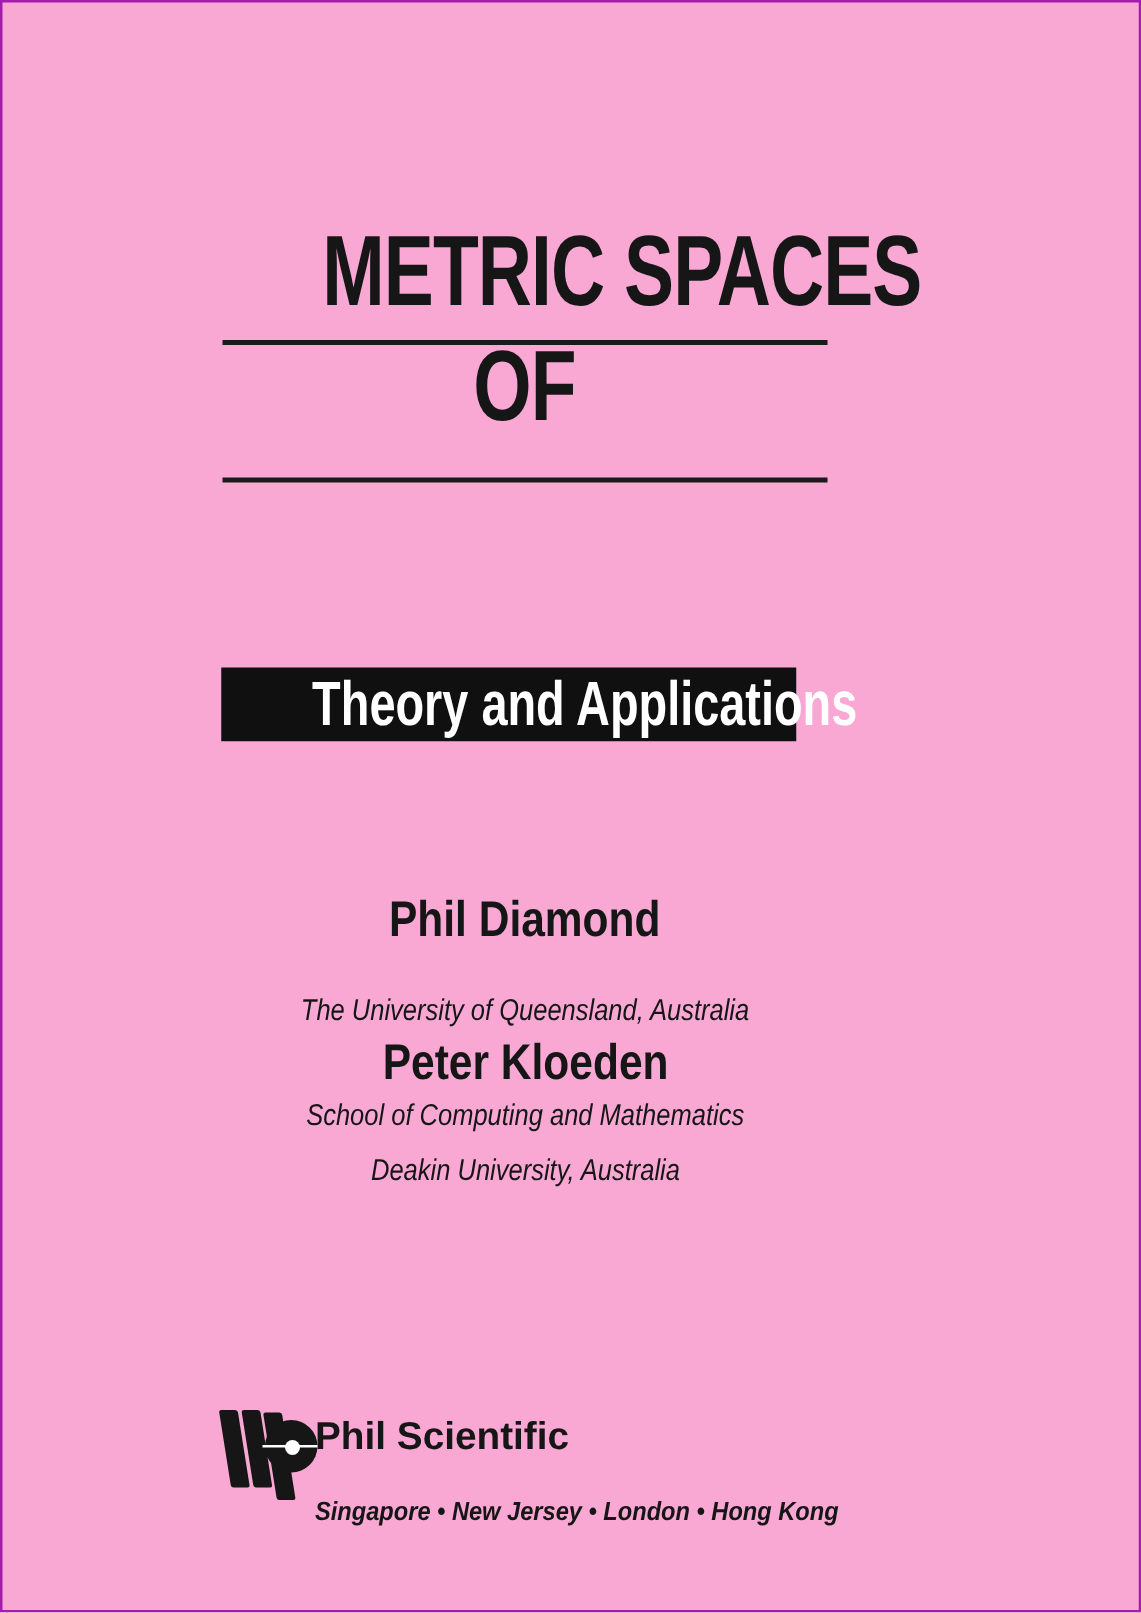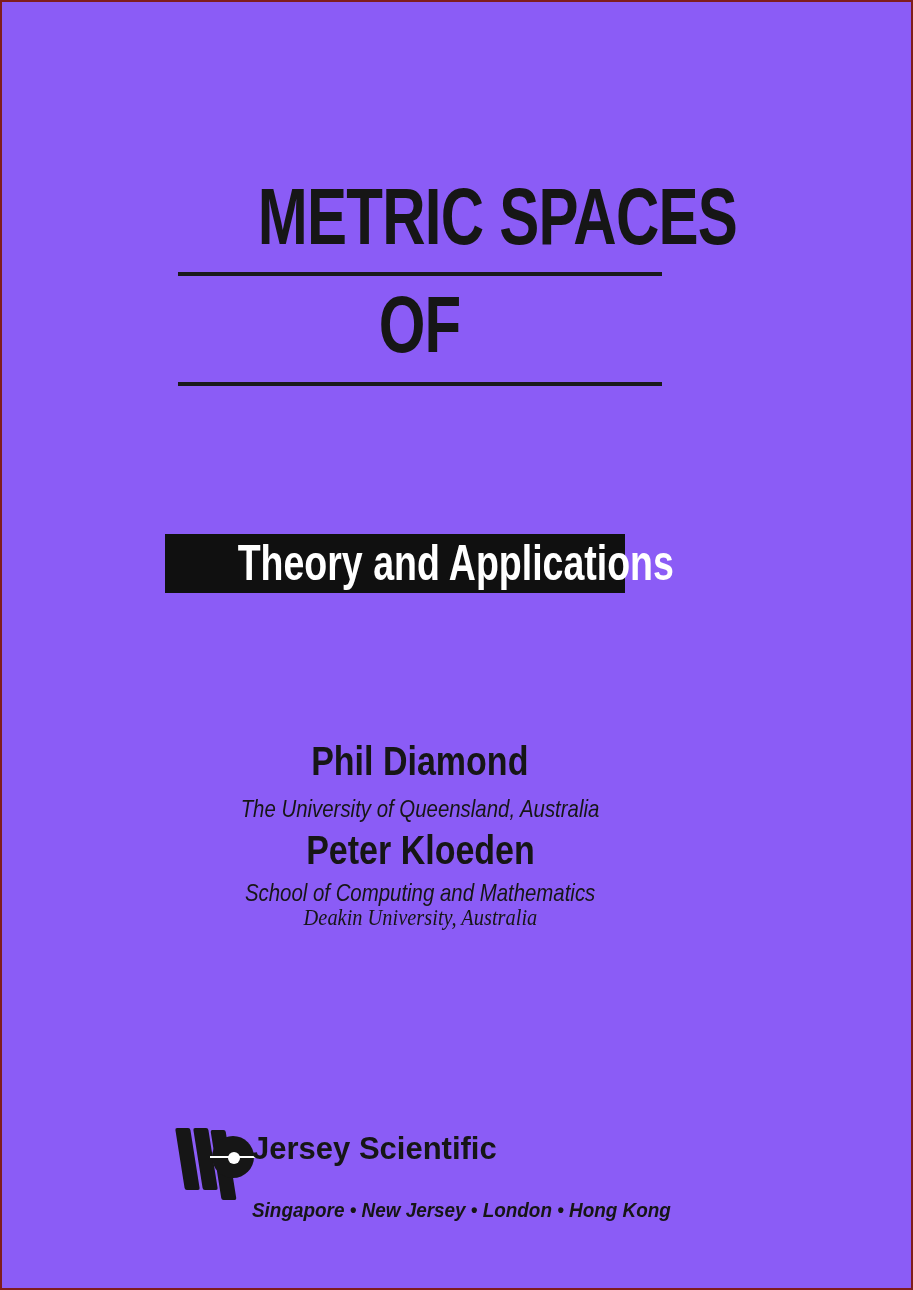--- a/index.html
+++ b/index.html
@@ -1,40 +1,40 @@
 <!DOCTYPE html>
 <html><head>
 <meta charset="utf-8">
 <style>
   html,body { margin:0; padding:0; background:#ffffff; }
   .page {
     position:relative;
     width:913px; height:1290px;
-    background:#8b5cf6;
-    border:2px solid #7f1d1d;
+    background:#f9a8d4;
+    border:2px solid #a21caf;
     box-sizing:border-box;
     overflow:hidden;
     font-family:"Liberation Sans", sans-serif;
     color:#161616;
   }
   .abs { position:absolute; }
   .col { left:176px; width:484px; text-align:center; }
 
   
   .cond  { display:inline-block; transform:scaleX(0.75); transform-origin:50% 50%; white-space:nowrap; }
   .cond2 { display:inline-block; transform:scaleX(0.85); transform-origin:50% 50%; white-space:nowrap; }
 
   .title-line {
     font-weight:bold; font-size:80px; line-height:86px;
     letter-spacing:-1px; color:#161616;
   }
   .rule { left:176px; width:484px; height:4px; background:#1a1a1a; }
 
   .banner {
-    left:163px; top:532px; width:460px; height:59px;
+    left:175px; top:532px; width:460px; height:59px;
     background:#101010; color:#ffffff;
     text-align:center; line-height:59px;
   }
   .banner-text { font-weight:bold; font-size:50px; letter-spacing:0; }
 
   .author-name  { font-weight:bold; font-size:40px; line-height:44px; }
   .author-affil { font-style:italic; font-size:24px; line-height:26px; font-weight:500; }
 
   .pub-name   { font-weight:bold; font-size:31px; line-height:34px; white-space:nowrap; }
   .pub-cities { font-style:italic; font-weight:bold; font-size:21px; line-height:24px; white-space:nowrap;
@@ -56,56 +56,56 @@
 <body>
 
 <div class="page">
 
   <div class="abs col" style="top:172px;">
     <span class="cond title-line">METRIC SPACES</span>
   </div>
 
   <div class="abs rule" style="top:270px;"></div>
 
-  <div class="abs col" style="top:280px;">
+  <div class="abs col" style="top:264px;">
     <span class="cond title-line">OF</span>
   </div>
 
   <div class="abs rule" style="top:380px;"></div>
 
 
   <div class="abs banner">
     <span class="cond banner-text">Theory and Applications</span>
   </div>
 
-  <div class="abs col" style="top:737px;">
+  <div class="abs col" style="top:712px;">
     <span class="cond2 author-name">Phil Diamond</span>
   </div>
   <div class="abs col" style="top:826px;">
     <span class="cond2 author-name">Peter Kloeden</span>
   </div>
 
   <div class="abs col" style="top:794px;">
     <span class="cond2 author-affil">The University of Queensland, Australia</span>
   </div>
   <div class="abs col" style="top:878px;text-decoration:underline;">
     <span class="cond2 author-affil">School of Computing and Mathematics</span>
   </div>
-  <div class="abs col" style="top:902px;font-family:Liberation Serif, serif;">
+  <div class="abs col" style="top:922px;">
     <span class="cond2 author-affil">Deakin University, Australia</span>
   </div>
 
   <div class="abs logo">
     <div class="bar bar1"></div>
     <div class="bar bar2"></div>
     <div class="bar bar3"></div>
     <div class="donut"></div>
     <div class="slit"></div>
     <div class="hole"></div>
   </div>
 
-  <div class="abs pub-name" style="left:250px; top:1130px;">Jersey Scientific</div>
+  <div class="abs pub-name" style="left:250px; top:1130px;">Phil Scientific</div>
 
   <div class="abs" style="left:250px; top:1196px;text-decoration:underline;">
     <span class="pub-cities">Singapore • New Jersey • London • Hong Kong</span>
   </div>
 
 </div>
 
 </body></html>

